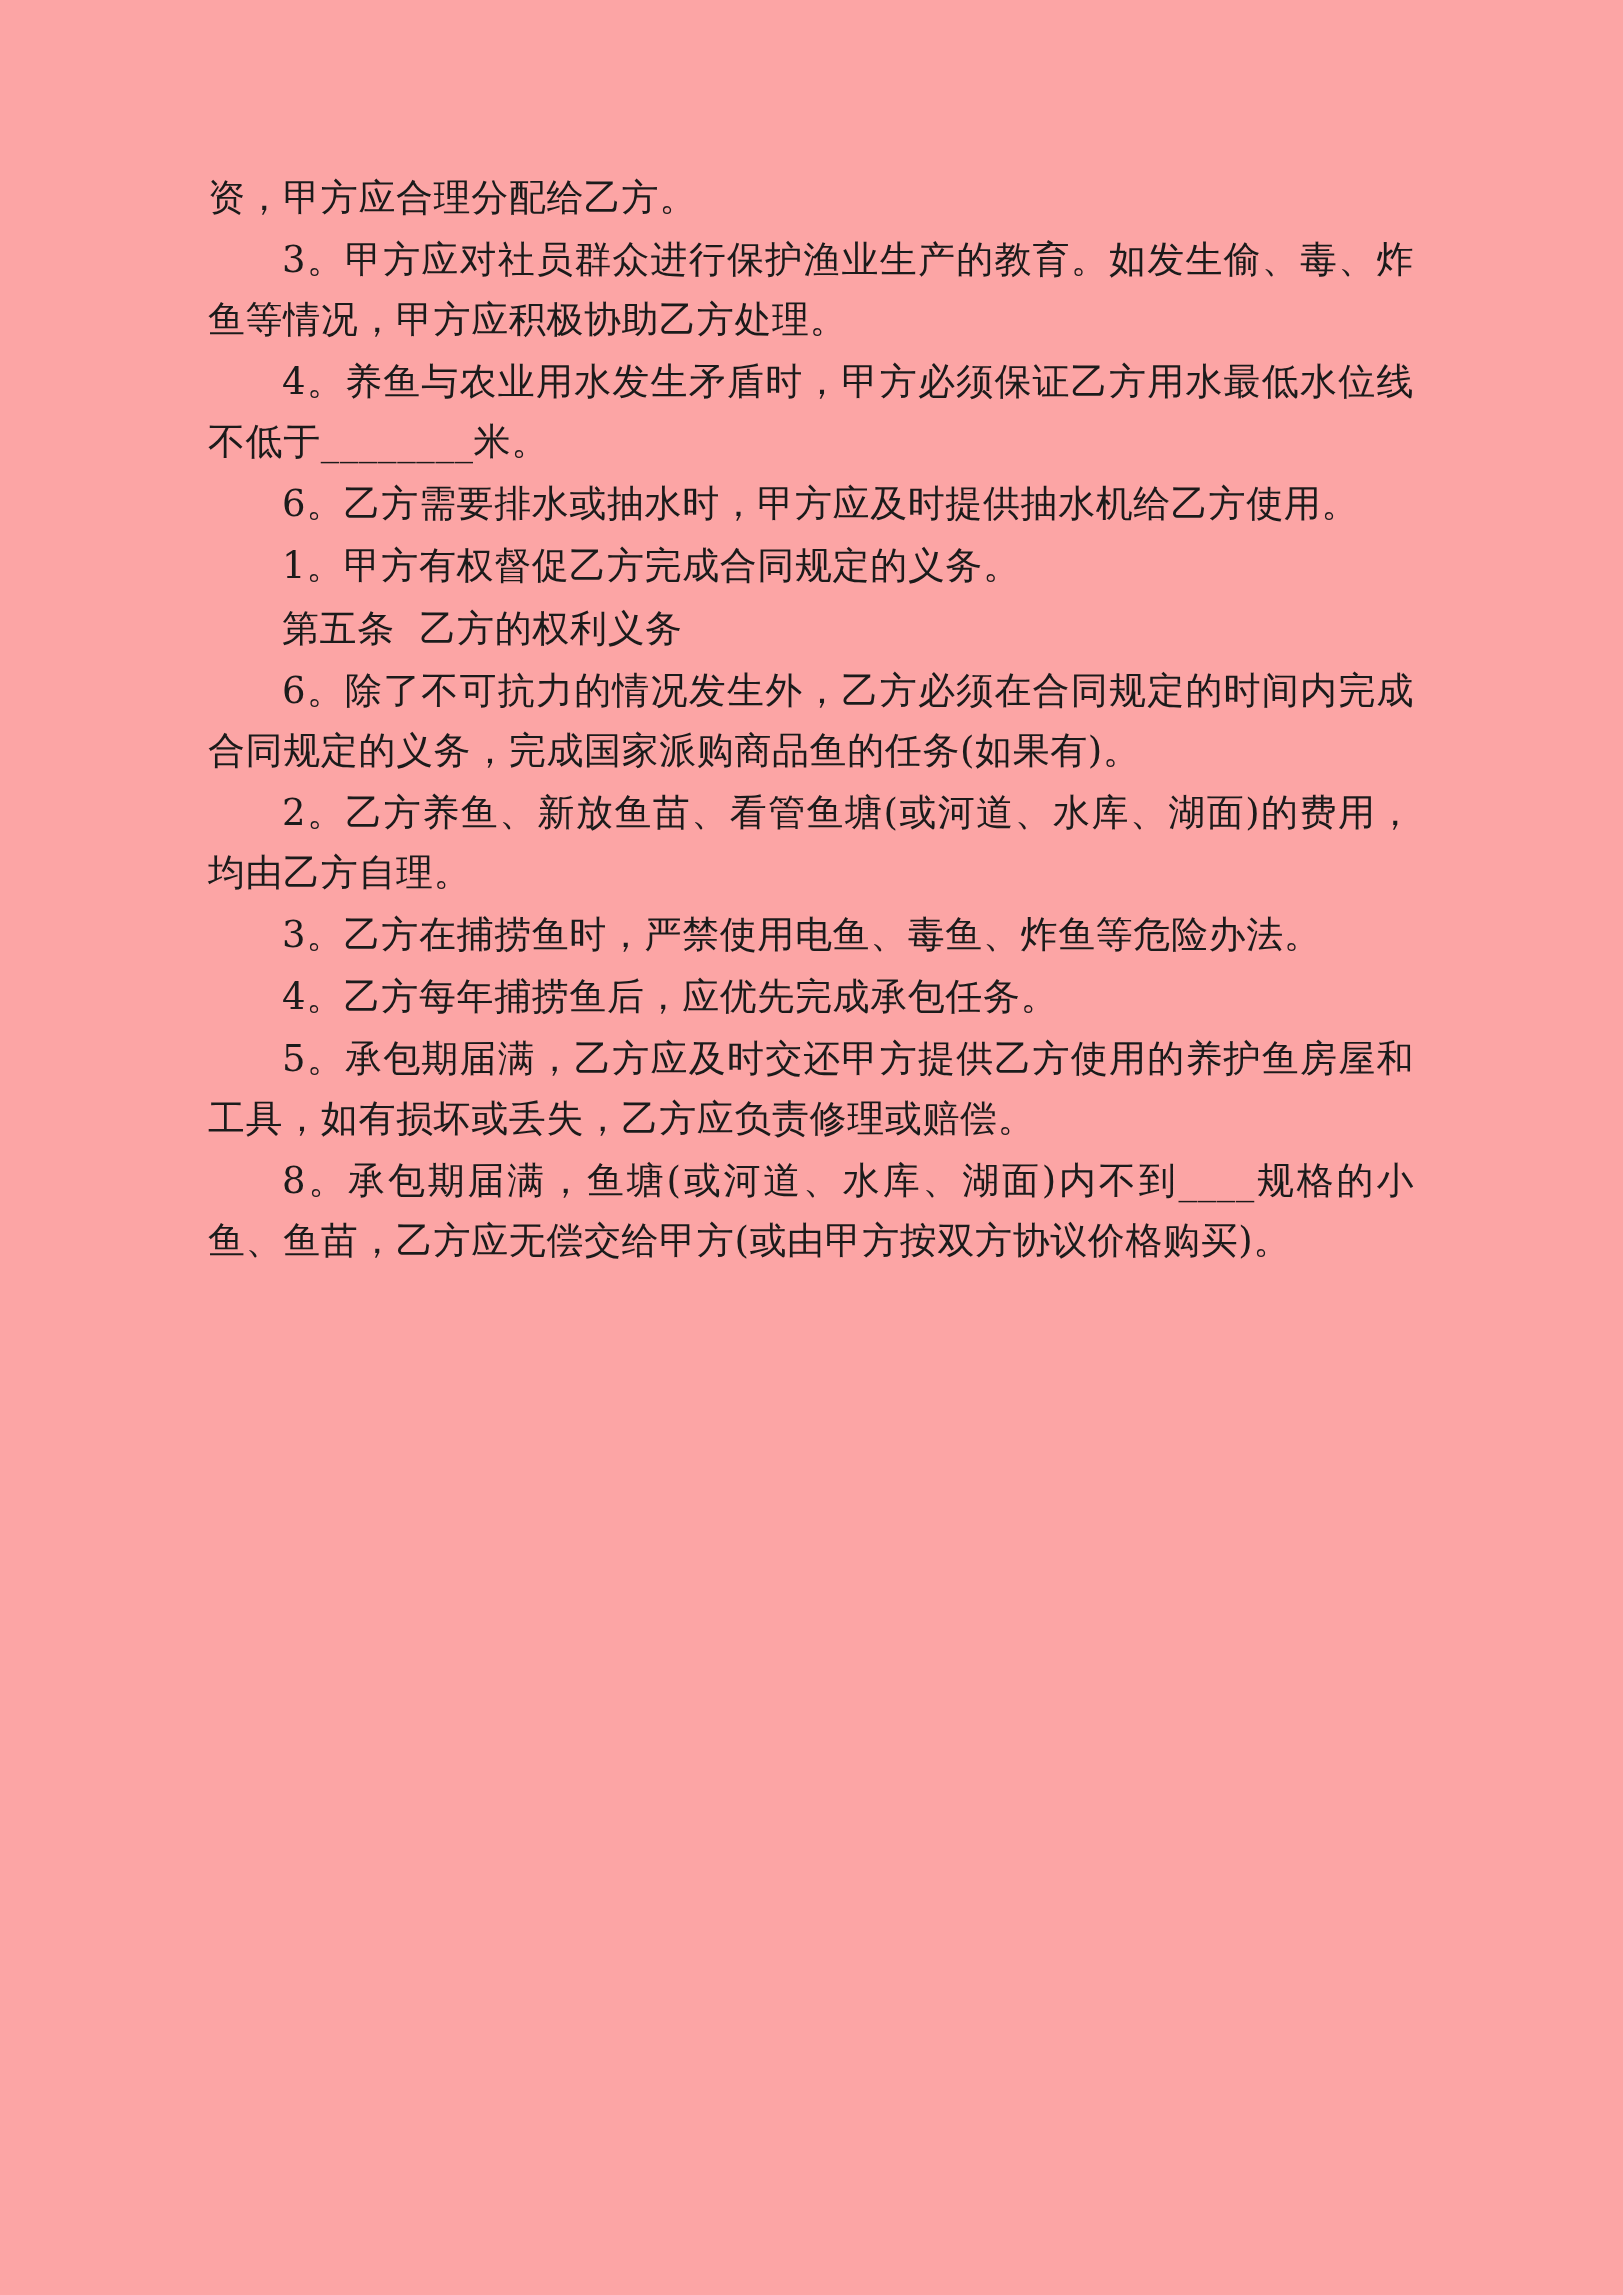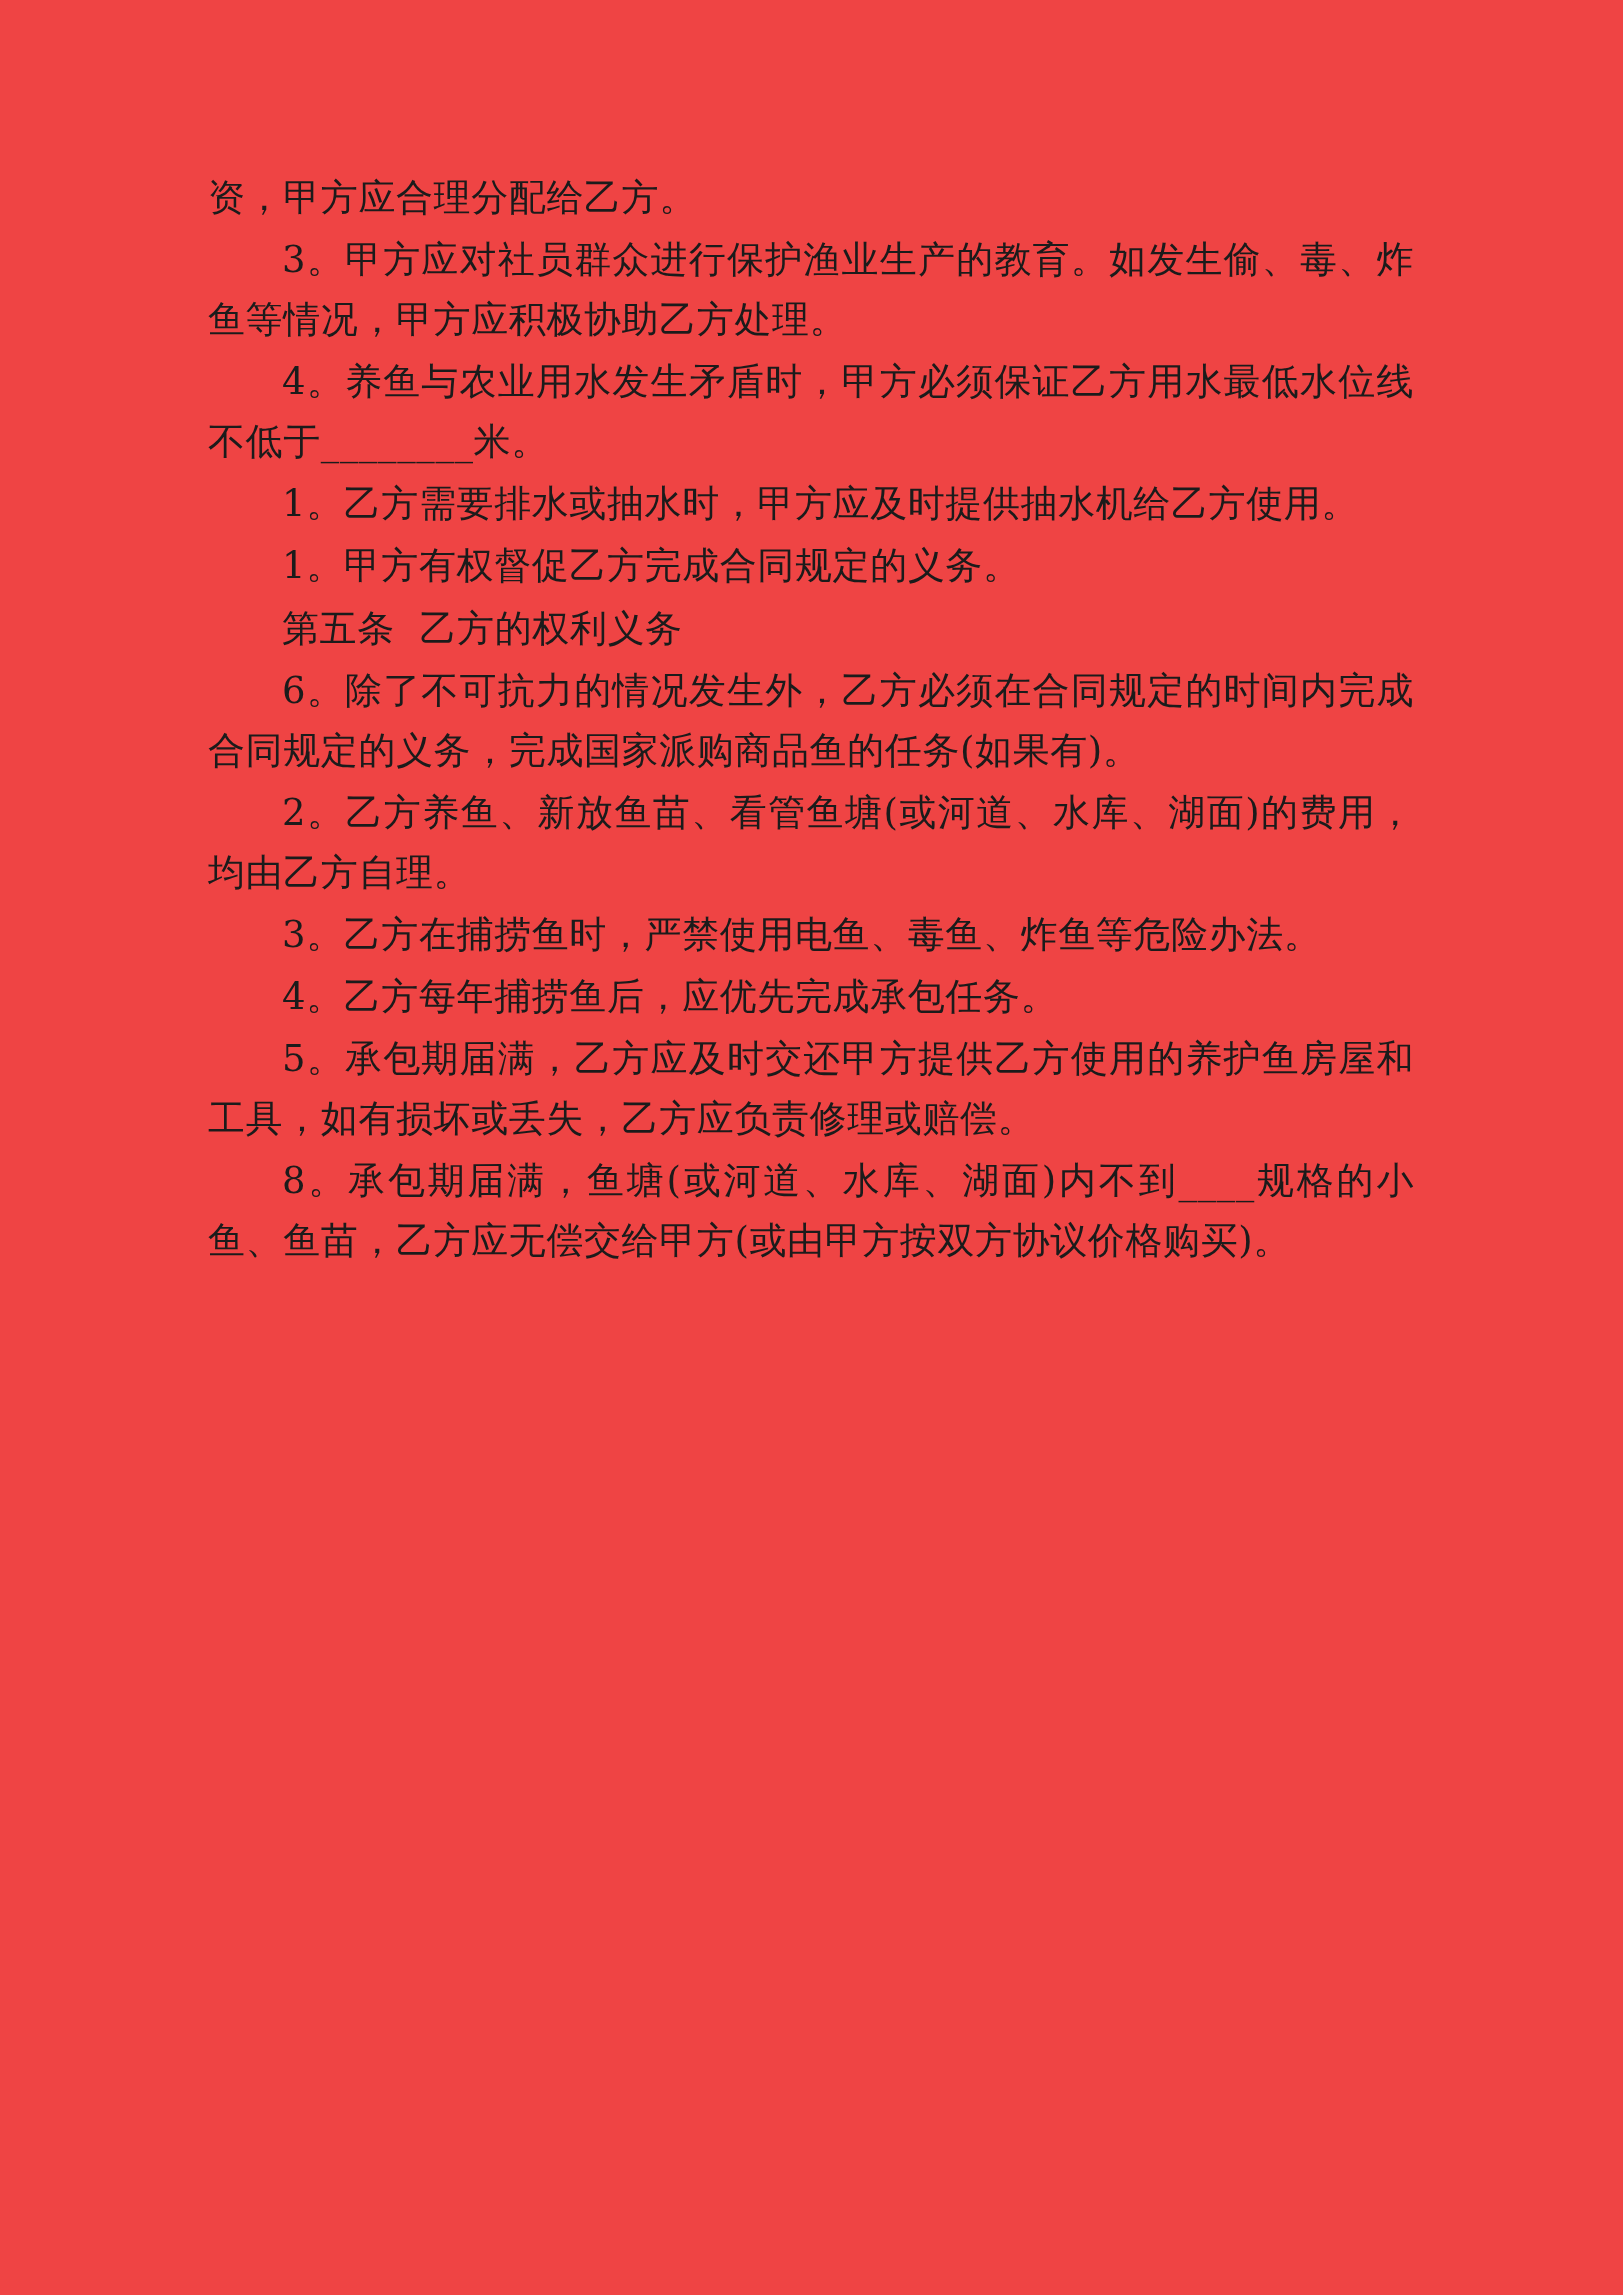--- a/index.html
+++ b/index.html
@@ -4,21 +4,21 @@
 <style>
   html, body {
     margin: 0;
     padding: 0;
     background: #ffffff;
   }
   .page {
     position: relative;
     width: 1623px;
     height: 2295px;
-    background: #ef4444;
+    background: #fca5a5;
     box-sizing: border-box;
     font-family: "DejaVu Serif", "Liberation Serif", serif;
     overflow: hidden;
   }
   .content {
     position: absolute;
     left: 208px;
     top: 168px;
     width: 1206px;
   }
@@ -38,21 +38,21 @@
   }
 </style>
 </head>
 <body>
 
 <div class="page">
   <div class="content">
     <p class="para">资，甲方应合理分配给乙方。</p>
     <p class="para indent">3。甲方应对社员群众进行保护渔业生产的教育。如发生偷、毒、炸鱼等情况，甲方应积极协助乙方处理。</p>
     <p class="para indent">4。养鱼与农业用水发生矛盾时，甲方必须保证乙方用水最低水位线不低于________米。</p>
-    <p class="para indent">1。乙方需要排水或抽水时，甲方应及时提供抽水机给乙方使用。</p>
+    <p class="para indent">6。乙方需要排水或抽水时，甲方应及时提供抽水机给乙方使用。</p>
     <p class="para indent">1。甲方有权督促乙方完成合同规定的义务。</p>
     <p class="para indent">第五条  乙方的权利义务</p>
     <p class="para indent">6。除了不可抗力的情况发生外，乙方必须在合同规定的时间内完成合同规定的义务，完成国家派购商品鱼的任务(如果有)。</p>
     <p class="para indent">2。乙方养鱼、新放鱼苗、看管鱼塘(或河道、水库、湖面)的费用，均由乙方自理。</p>
     <p class="para indent">3。乙方在捕捞鱼时，严禁使用电鱼、毒鱼、炸鱼等危险办法。</p>
     <p class="para indent">4。乙方每年捕捞鱼后，应优先完成承包任务。</p>
     <p class="para indent">5。承包期届满，乙方应及时交还甲方提供乙方使用的养护鱼房屋和工具，如有损坏或丢失，乙方应负责修理或赔偿。</p>
     <p class="para indent">8。承包期届满，鱼塘(或河道、水库、湖面)内不到____规格的小鱼、鱼苗，乙方应无偿交给甲方(或由甲方按双方协议价格购买)。</p>
   </div>
 </div>

